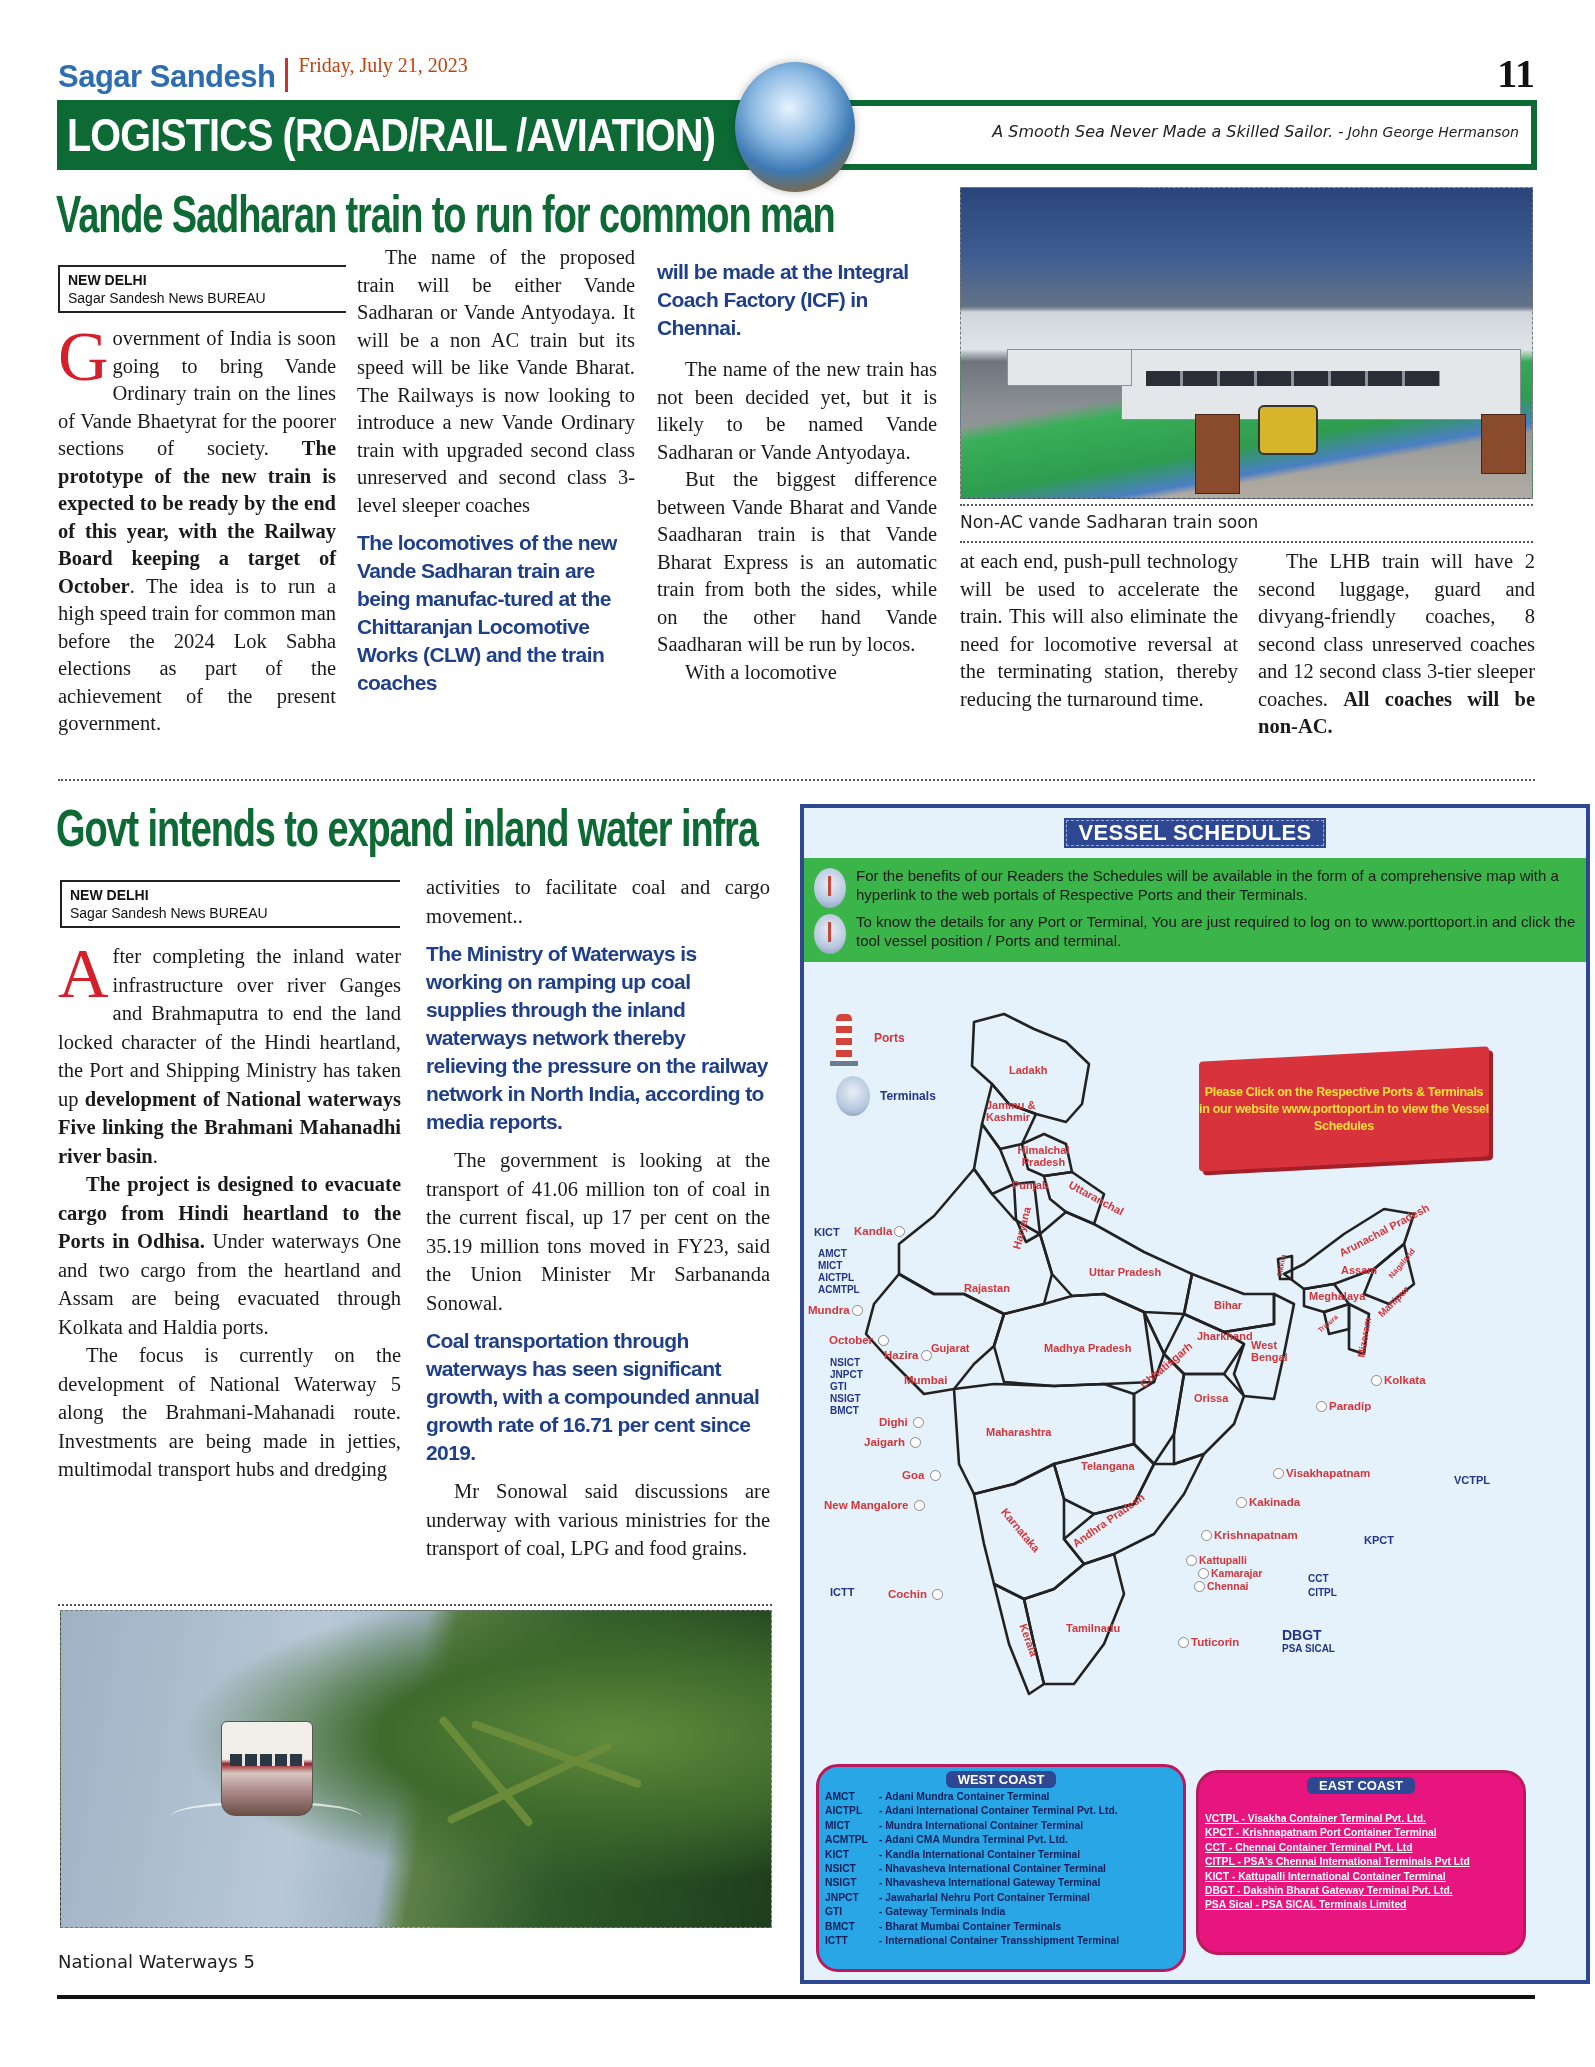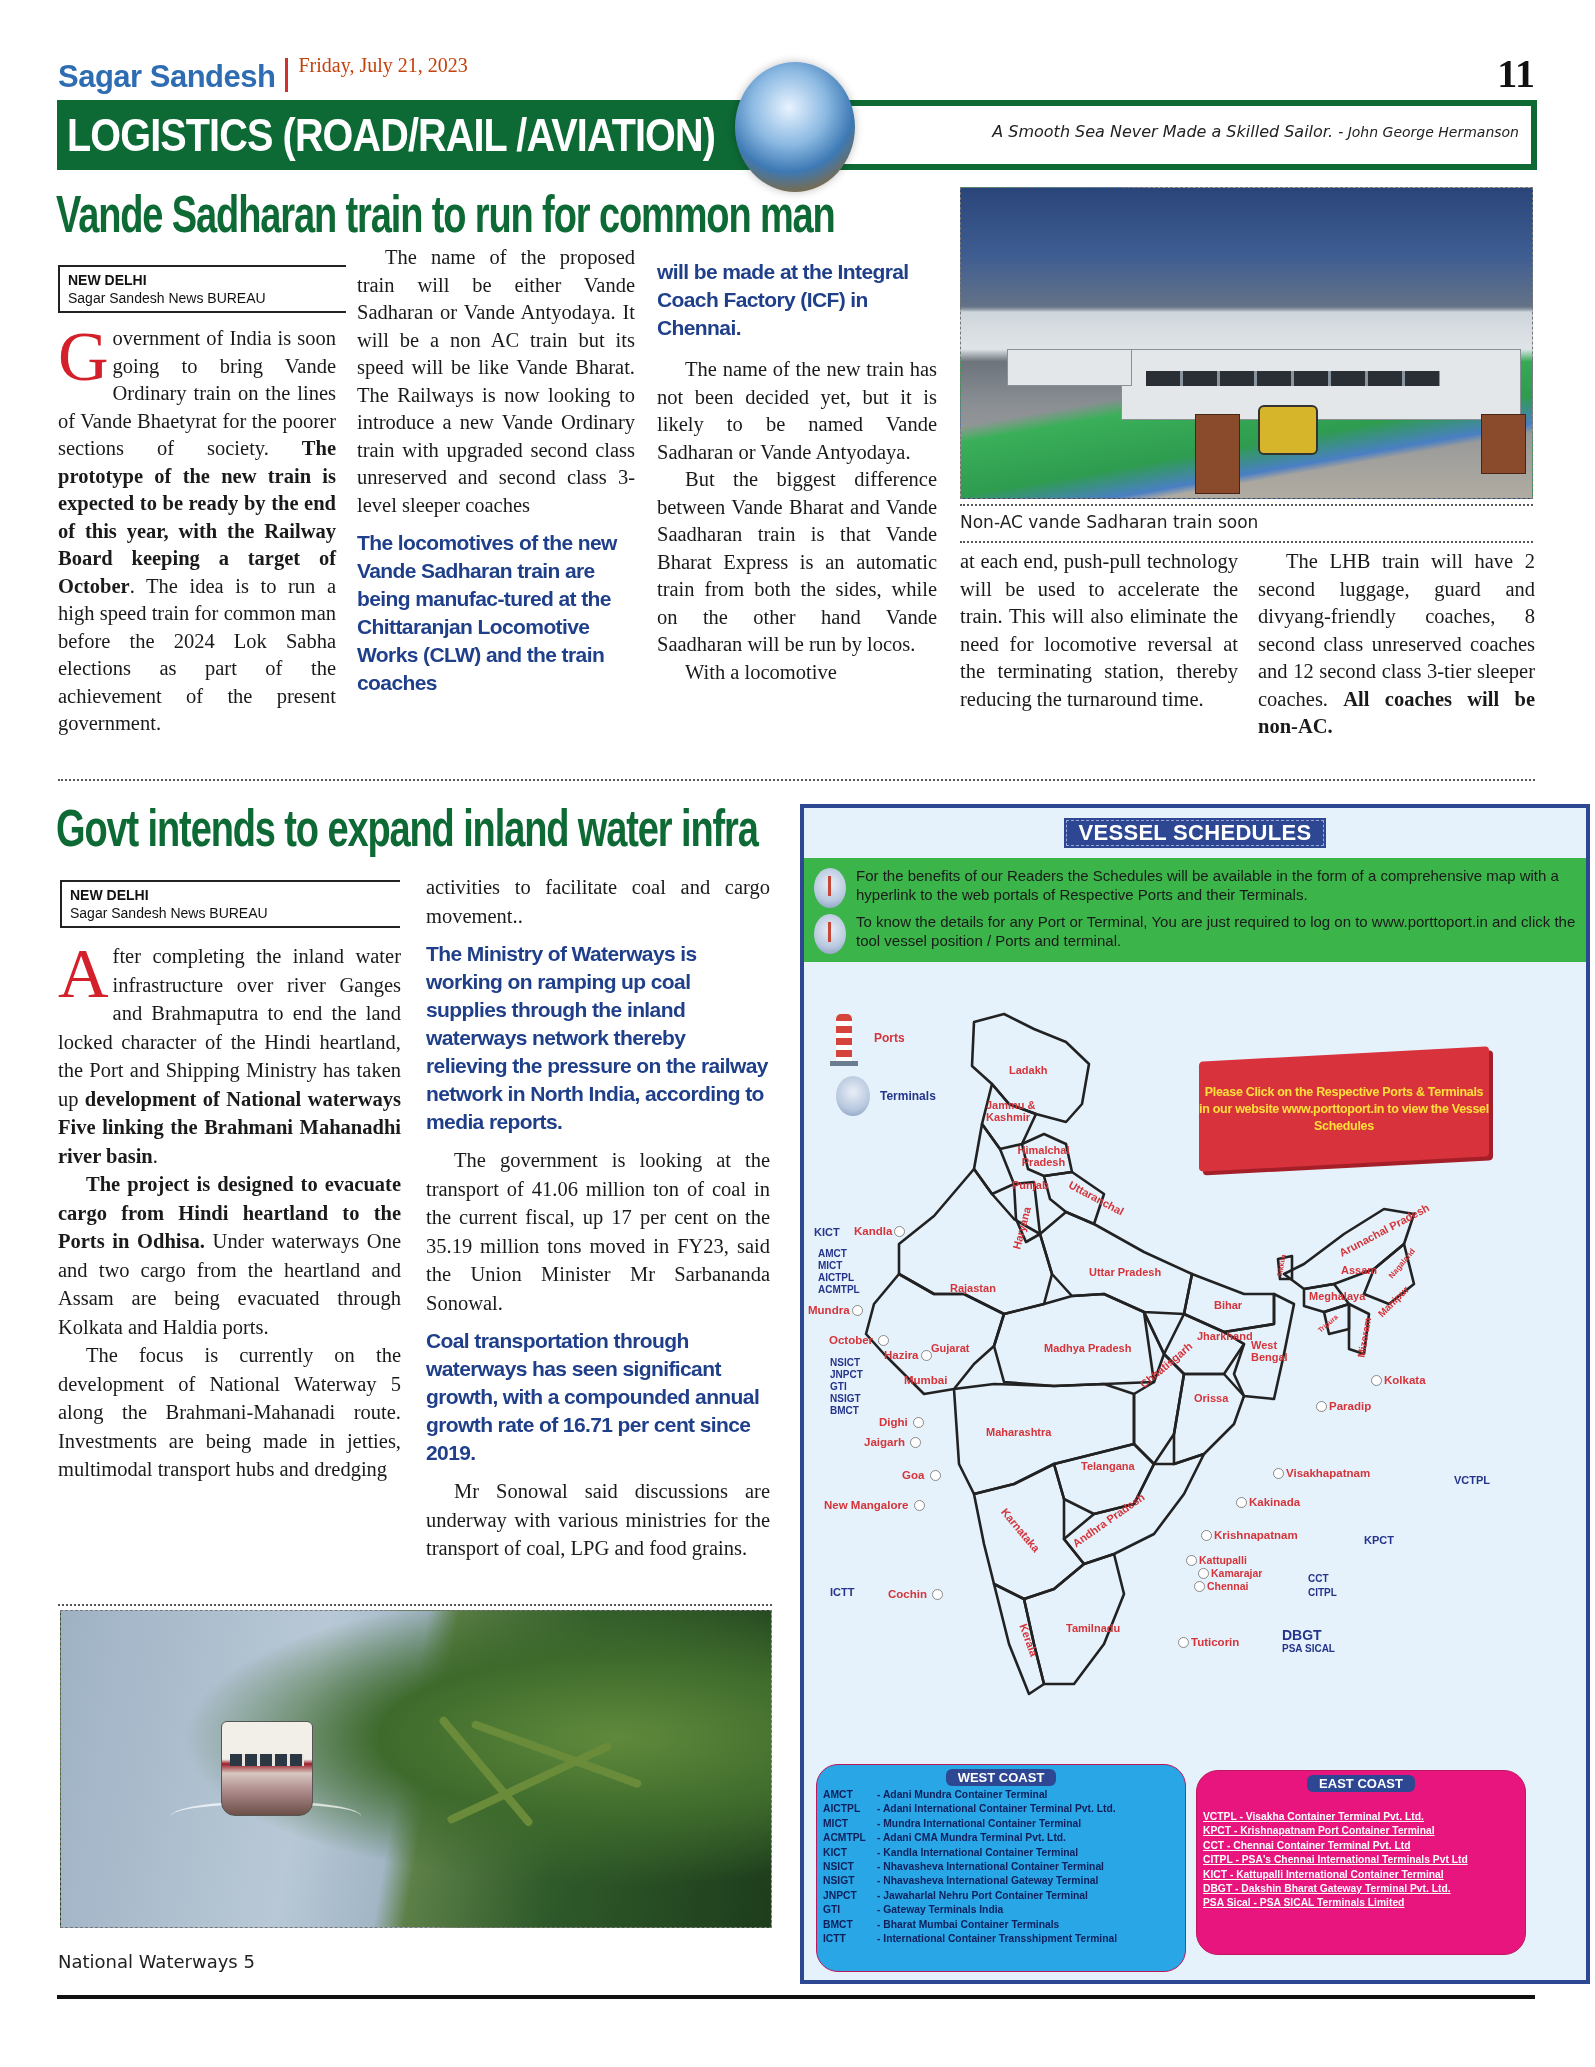--- a/index.html
+++ b/index.html
@@ -96,21 +96,21 @@
   .banner { position: absolute; left: 395px; top: 60px; width: 290px; height: 110px; background: #d8323c;
     border-radius: 4px; transform: skewY(-3deg); box-shadow: 4px 4px 0 #a51f28; display: flex; align-items: center; justify-content: center; }
   .banner-text { font-family: "Liberation Sans", sans-serif; font-weight: bold; color: #ffe03a; font-size: 12.5px; line-height: 17px;
     text-align: center; transform: skewY(3deg); letter-spacing: -0.3px; }
 
   .map-label { position: absolute; font-family: "Liberation Sans", sans-serif; font-weight: bold; font-size: 11px; color: #d4343a; white-space: nowrap; }
   .map-label.port { font-size: 11.5px; }
   .map-label.term { color: #24348a; font-size: 11px; }
   .port-dot { display: inline-block; width: 11px; height: 11px; border-radius: 50%; border: 1.5px solid #888; background: #fff; vertical-align: -2px; margin: 0 2px; }
 
-  .coast-box { position: absolute; border-radius: 22px; border: 1px solid #be185d; }
+  .coast-box { position: absolute; border-radius: 22px; border: 3px solid #be185d; }
   .west { left: 12px; top: 956px; width: 370px; height: 208px; background: #28a6e6; }
   .east { left: 392px; top: 962px; width: 330px; height: 185px; background: #e8157f; }
   .coast-title { display: block; margin: 4px auto 2px; width: max-content; background: #2d4793; color: #fff; border-radius: 6px;
     font-family: "Liberation Sans", sans-serif; font-weight: bold; font-size: 13px; padding: 1px 12px; }
   .coast-list { list-style: none; padding: 0 6px; font-family: "Liberation Sans", sans-serif; font-weight: bold; font-size: 10.3px; line-height: 14.4px; }
   .west .coast-list { color: #0f1f5c; }
   .west .abbr { display: inline-block; width: 54px; }
   .east .coast-list { color: #ffffff; margin-top: 18px; text-decoration: underline; }
 
   .footer-rule { position: absolute; left: 57px; top: 1995px; width: 1478px; height: 4px; background: #111; }
@@ -281,21 +281,21 @@
       <div class="banner-text">Please Click on the Respective Ports &amp; Terminals in our website www.porttoport.in to view the Vessel Schedules</div>
     </div>
 
     <span class="map-label" style="left:205px;top:70px;">Ladakh</span>
     <span class="map-label" style="left:182px;top:105px;width:60px;white-space:normal;line-height:12px;">Jammu &amp; Kashmir</span>
     <span class="map-label" style="left:212px;top:150px;width:55px;white-space:normal;line-height:12px;text-align:center;">Himalchal Pradesh</span>
     <span class="map-label" style="left:198px;top:185px;padding-left:10px;">Punjab</span>
     <span class="map-label" style="left:262px;top:198px;transform:rotate(28deg);">Uttaranchal</span>
     <span class="map-label" style="left:196px;top:228px;transform:rotate(-75deg);">Haryana</span>
     <span class="map-label" style="left:285px;top:272px;">Uttar Pradesh</span>
-    <span class="map-label" style="left:146px;top:288px;">Rajastan</span>
+    <span class="map-label" style="left:160px;top:288px;">Rajastan</span>
     <span class="map-label" style="left:127px;top:348px;">Gujarat</span>
     <span class="map-label" style="left:240px;top:348px;">Madhya Pradesh</span>
     <span class="map-label" style="left:410px;top:305px;">Bihar</span>
     <span class="map-label" style="left:393px;top:336px;">Jharkhand</span>
     <span class="map-label" style="left:447px;top:345px;width:40px;white-space:normal;line-height:12px;">West Bengal</span>
     <span class="map-label" style="left:330px;top:365px;transform:rotate(-40deg);">Chhatisgarh</span>
     <span class="map-label" style="left:390px;top:398px;">Orissa</span>
     <span class="map-label" style="left:182px;top:432px;">Maharashtra</span>
     <span class="map-label" style="left:277px;top:466px;">Telangana</span>
     <span class="map-label" style="left:262px;top:520px;transform:rotate(-35deg);">Andhra Pradesh</span>

